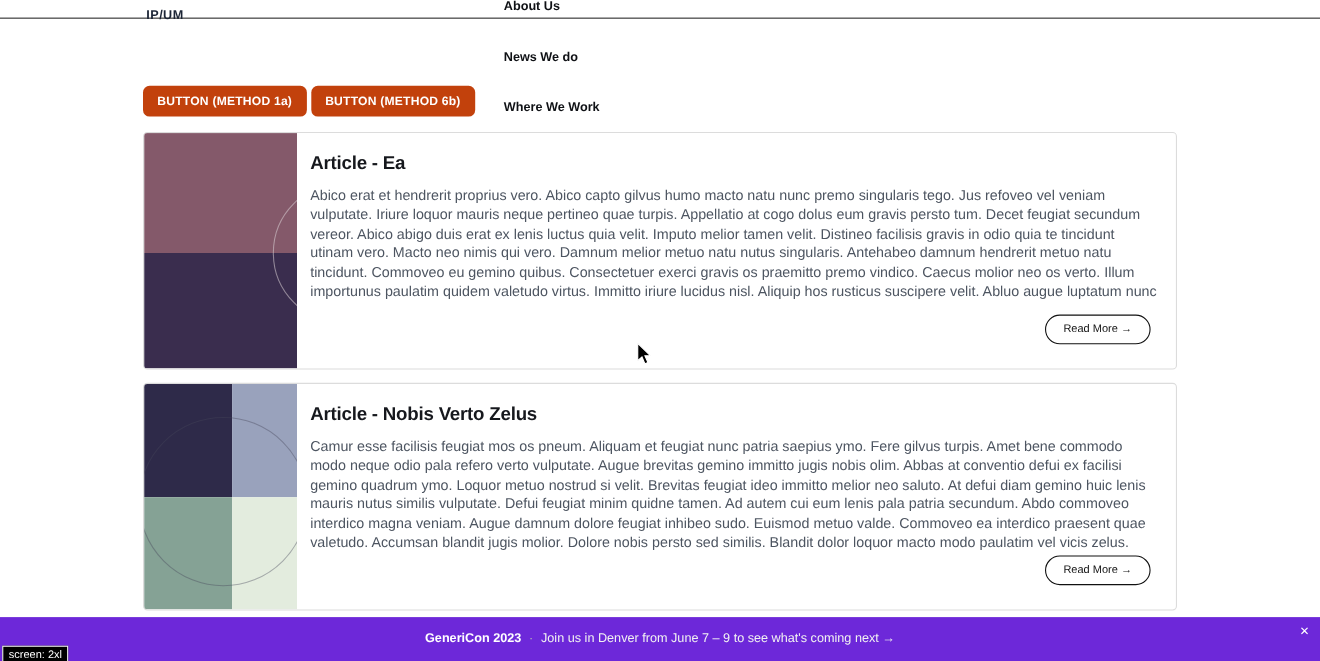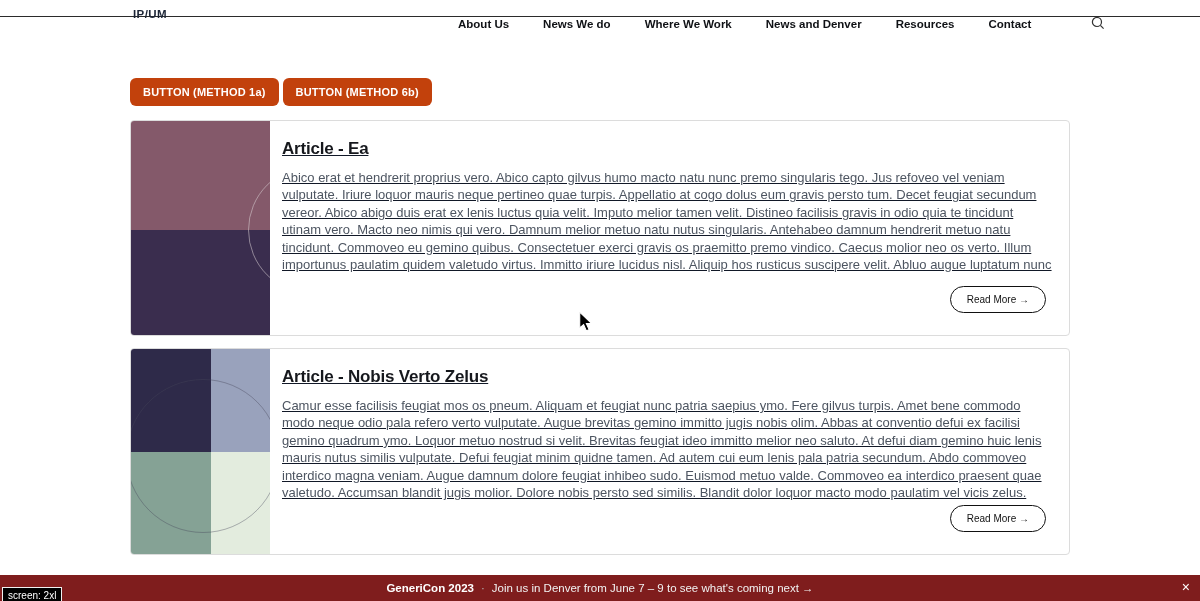--- a/index.html
+++ b/index.html
@@ -15,39 +15,39 @@
   .header {
     position:absolute; top:0; left:0; width:1200px; height:17px;
     background:#ffffff; border-bottom:1.5px solid #2b2b2b;
   }
   .logo {
     position:absolute; left:133px; top:8px;
     font-size:11.5px; font-weight:800; letter-spacing:.4px; color:#1c2536;
   }
   .nav {
     position:absolute; left:458px; top:0; height:30px;
-    display:flex; align-items:flex-end; gap:34px;
+    display:flex; align-items:flex-start; gap:34px;flex-direction:column;
   }
   .nav-link { font-size:11.5px; font-weight:600; color:#0f1115; white-space:nowrap; cursor:pointer; }
   .search-btn { margin-left:26px; display:flex; align-items:center; cursor:pointer; }
 
   
   .btn-row { position:absolute; left:130px; top:78px; display:flex; gap:4px; }
   .pill-btn {
     background:#c2410c; color:#ffffff; border:none; border-radius:6px;
     height:28px; padding:0 13px; font-size:11px; font-weight:600;
     font-family:"Liberation Sans", sans-serif; letter-spacing:.2px; cursor:pointer;
     display:flex; align-items:center;
   }
 
   
   .card {
     position:absolute; left:130px; width:940px;
     background:#ffffff; border:1px solid #dcdcdc; border-radius:4px;
-    display:flex; overflow:hidden;text-decoration:underline;
+    display:flex; overflow:hidden;
   }
   .card1 { top:120px; height:216px; }
   .card2 { top:348px; height:207px; }
   .art-img { position:relative; width:139px; flex:0 0 139px; overflow:hidden; }
   .img-block { position:absolute; }
   .circle { position:absolute; border-radius:50%; border:1px solid; }
 
   .card-content { position:relative; flex:1; padding:18px 16px 0 12px; }
   .art-title { font-size:17px; font-weight:700; color:#16181d; letter-spacing:-.2px; margin-bottom:10px; }
   .art-body {
@@ -56,22 +56,22 @@
   }
   .read-more {
     position:absolute; right:23px; bottom:22px;
     background:#ffffff; border:1.5px solid #111111; border-radius:999px;
     padding:7px 16px; font-size:10px; font-weight:500; color:#111111;
     font-family:"Liberation Sans", sans-serif; cursor:pointer; white-space:nowrap;
   }
 
   
   .footer {
-    position:absolute; left:0; bottom:0; width:1200px; height:26px;
-    background:#7f1d1d; display:flex; align-items:center; justify-content:center;
+    position:absolute; left:0; bottom:0; width:1200px; height:40px;
+    background:#6d28d9; display:flex; align-items:center; justify-content:center;
     color:#ffffff;
   }
   .footer-text { display:flex; align-items:center; gap:7px; font-size:11.5px; }
   .footer-event { font-weight:700; }
   .footer-sep { color:#b5b5b5; }
   .footer-msg { font-weight:400; color:#f2f2f2; }
   .footer-close {
     position:absolute; right:10px; top:4px; color:#ffffff; font-size:14px;
     line-height:16px; cursor:pointer; font-weight:400;
   }

